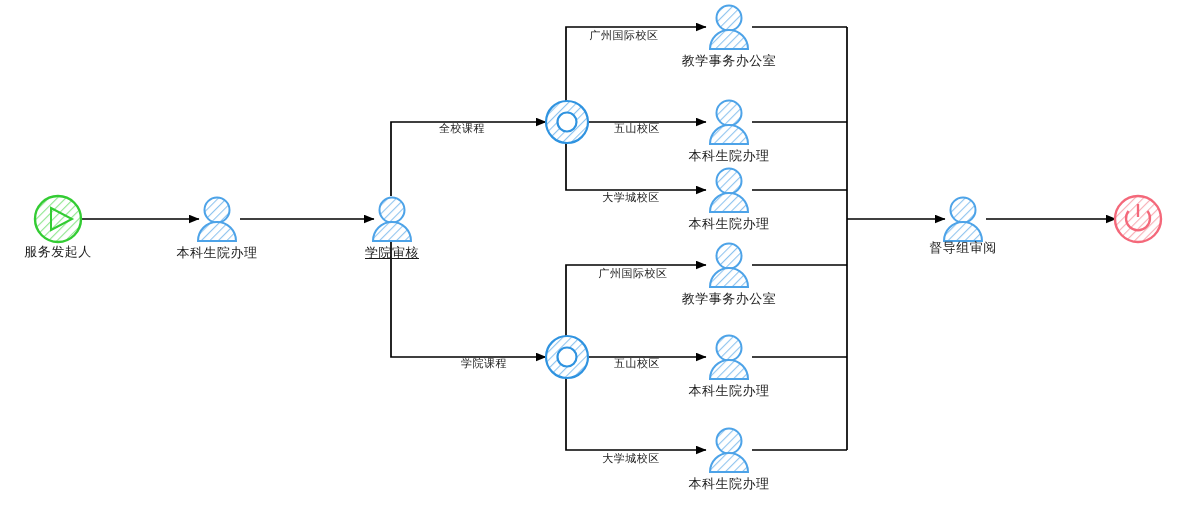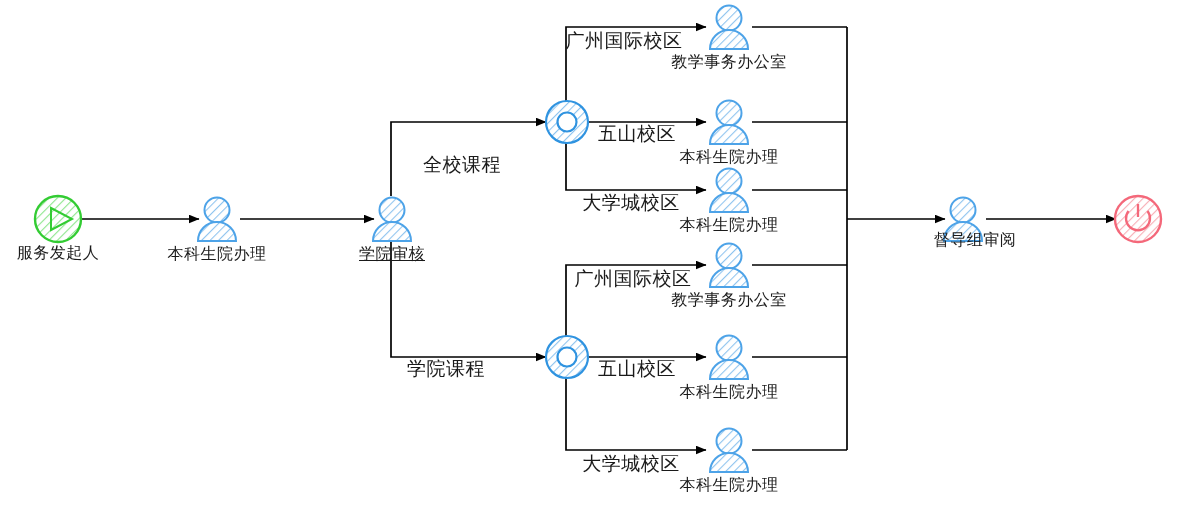--- a/index.html
+++ b/index.html
@@ -26,29 +26,29 @@
   }
   .node {
     position: absolute;
     width: 0;
     height: 0;
   }
   .node .caption {
     position: absolute;
     transform: translateX(-50%);
     white-space: nowrap;
-    font-size: 16px;
+    font-size: 13px;
     color: #1a1a1a;
     letter-spacing: 0.5px;
   }
   .edge-label {
     position: absolute;
     transform: translateX(-50%);
     white-space: nowrap;
-    font-size: 19px;
+    font-size: 11px;
     color: #1a1a1a;
     letter-spacing: 0.5px;
   }
 </style>
 </head>
 <body>
 
 <div id="canvas">
 
   <svg id="wires" viewBox="0 0 1181 506" xmlns="http://www.w3.org/2000/svg">
@@ -179,25 +179,25 @@
   <div class="node" style="left:729px; top:265px;">
     <div class="caption" style="top:25px;">教学事务办公室</div>
   </div>
   <div class="node" style="left:729px; top:357px;">
     <div class="caption" style="top:25px;">本科生院办理</div>
   </div>
   <div class="node" style="left:729px; top:450px;">
     <div class="caption" style="top:25px;">本科生院办理</div>
   </div>
   <div class="node" style="left:963px; top:219px;">
-    <div class="caption" style="top:11px;margin-left:12px;">督导组审阅</div>
-  </div>
-
-  <div class="edge-label" style="left:462px; top:121px;margin-top:31px;">全校课程</div>
-  <div class="edge-label" style="left:446px; top:356px;">学院课程</div>
+    <div class="caption" style="top:20px;">督导组审阅</div>
+  </div>
+
+  <div class="edge-label" style="left:462px; top:121px;">全校课程</div>
+  <div class="edge-label" style="left:484px; top:356px;">学院课程</div>
   <div class="edge-label" style="left:624px; top:28px;">广州国际校区</div>
   <div class="edge-label" style="left:637px; top:121px;">五山校区</div>
   <div class="edge-label" style="left:631px; top:190px;">大学城校区</div>
   <div class="edge-label" style="left:633px; top:266px;">广州国际校区</div>
   <div class="edge-label" style="left:637px; top:356px;">五山校区</div>
   <div class="edge-label" style="left:631px; top:451px;">大学城校区</div>
 
 </div>
 
 </body></html>

